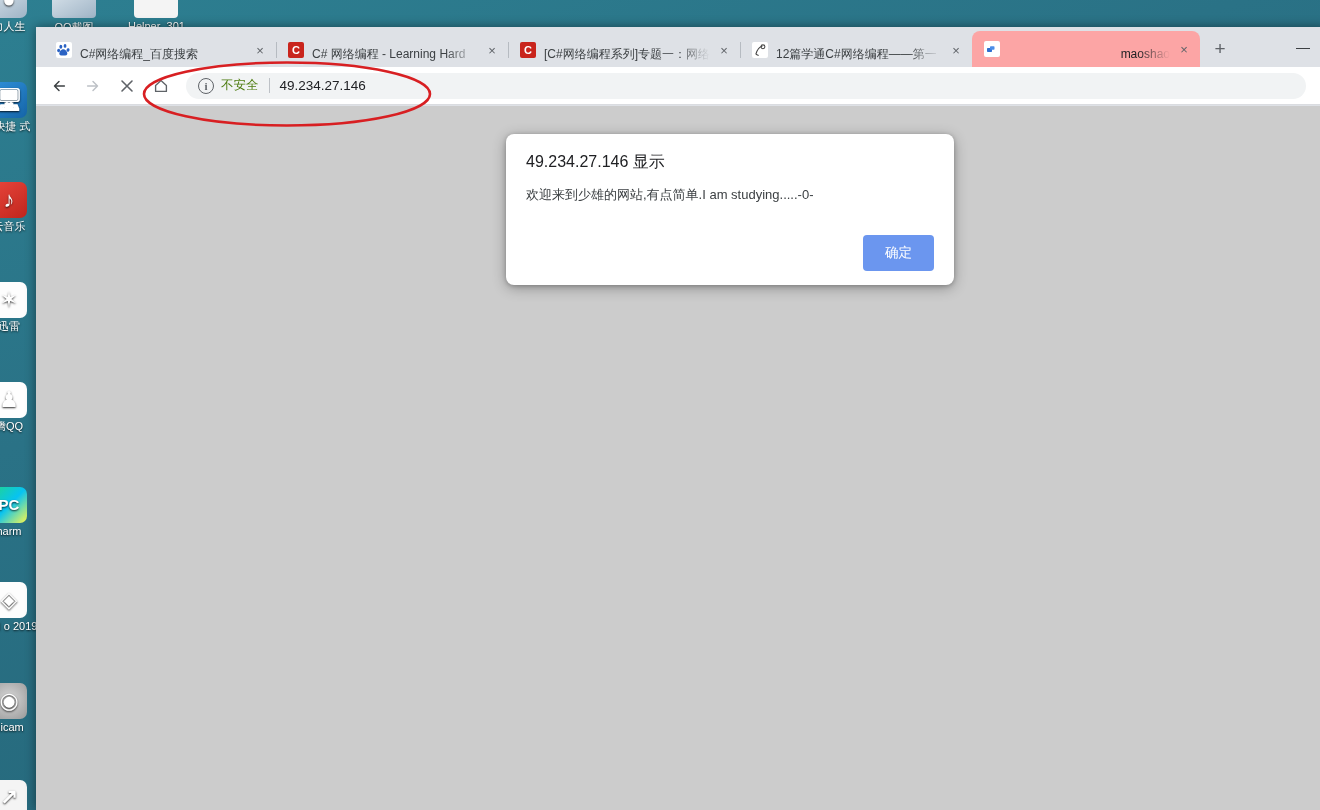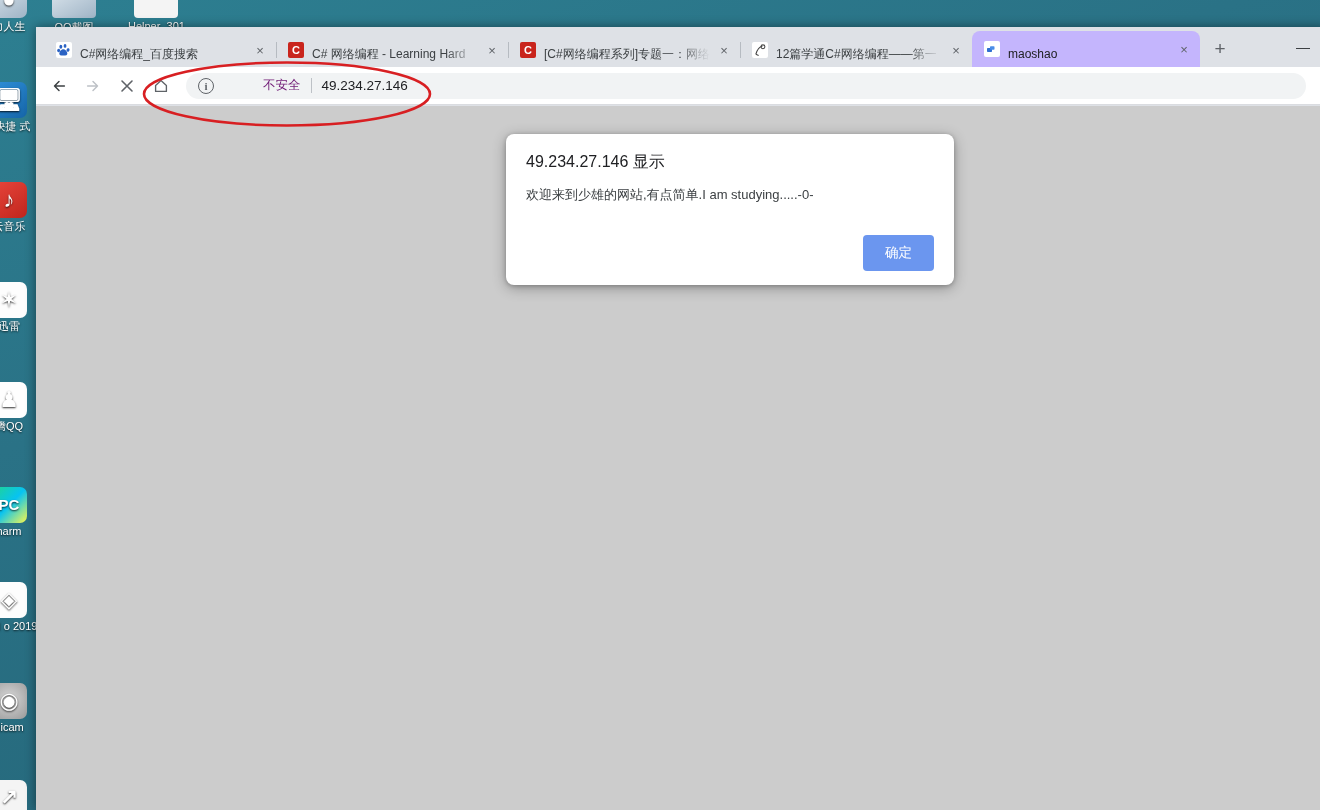--- a/index.html
+++ b/index.html
@@ -128,24 +128,25 @@
     font-size: 13px;
     border-radius: 50%;
   }
   .tab .divider {
     position: absolute;
     right: -1px; top: 9px;
     width: 1px; height: 16px;
     background: #b6bbc1;
   }
   .tab.active {
-    background: #c4b5fd;
+    background: #fca5a5;
     border-radius: 8px 8px 0 0;
     height: 36px;
     color: #202124;
+    text-align: right;
   }
 
   .fav-baidu { background: #ffffff; }
   .fav-c     { background: #c9241c; }
   .fav-q     { background: #ffffff; color:#444; }
   .fav-m     { background: #ffffff; }
 
   #newtab {
     width: 28px; height: 28px;
     margin: 0 0 4px 6px;
@@ -206,23 +207,22 @@
     border-radius: 50%;
     color: #5f6368;
     font-size: 11px;
     font-weight: bold;
     display: flex; align-items: center; justify-content: center;
     flex: 0 0 16px;
     font-family: "Liberation Serif", serif;
   }
   #omnibox .notsecure {
     font-size: 12.5px;
-    color: #701a75;
+    color: #4d7c0f;
     white-space: nowrap;
-    margin-left: 42px;
   }
   #omnibox .vbar {
     width: 1px; height: 15px;
     background: #bdc1c6;
     margin: 0 10px;
   }
   #omnibox .urltext {
     font-size: 13.5px;
     color: #202124;
     white-space: nowrap;

